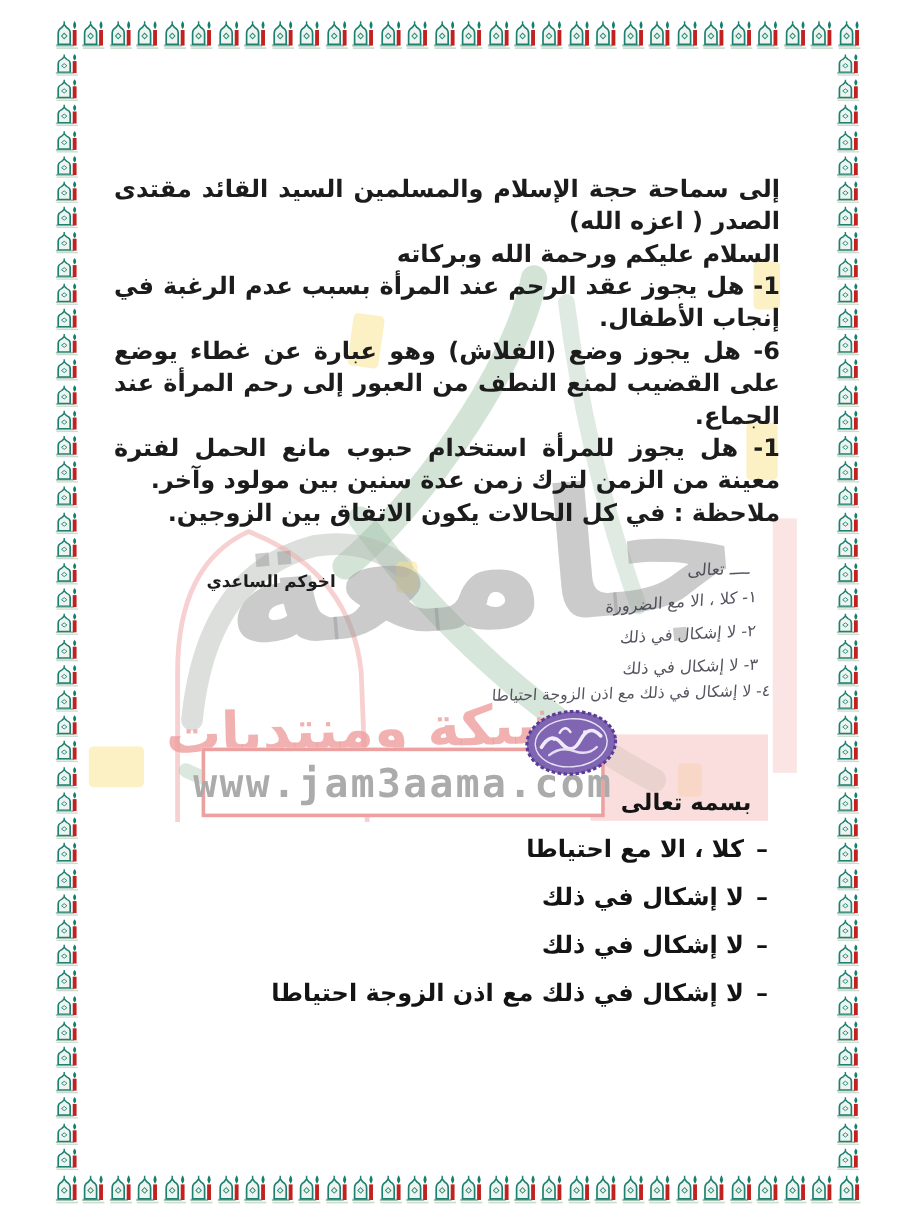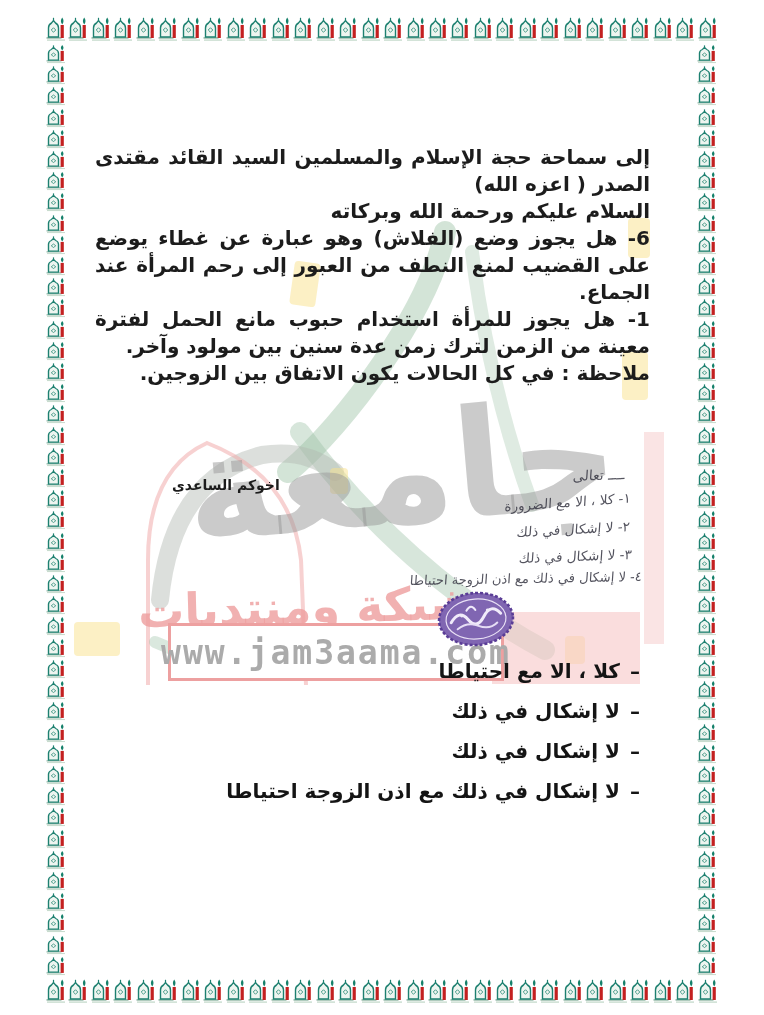--- a/index.html
+++ b/index.html
@@ -1587,20 +1587,21 @@
   <div class="wm wm-pinkblock"></div>
   <div class="wm wm-bigname">جامعة</div>
   <div class="wm wm-network">شبكة ومنتديات</div>
   <div class="url-box">
     <span>www.jam3aama.com</span>
   </div>
 
   <div class="letter">
     <p>إلى سماحة حجة الإسلام والمسلمين السيد القائد مقتدى الصدر ( اعزه الله)</p>
     <p>السلام عليكم ورحمة الله وبركاته</p>
+    <p>1- هل يجوز عقد الرحم عند المرأة بسبب عدم الرغبة في إنجاب الأطفال.</p>
     <p>6- هل يجوز وضع (الفلاش) وهو عبارة عن غطاء يوضع على القضيب لمنع النطف من العبور إلى رحم المرأة عند الجماع.</p>
     <p>1- هل يجوز للمرأة استخدام حبوب مانع الحمل لفترة معينة من الزمن لترك زمن عدة سنين بين مولود وآخر.</p>
     <p>ملاحظة : في كل الحالات يكون الاتفاق بين الزوجين.</p>
   </div>
   <div class="signature">اخوكم الساعدي</div>
 
   <div class="hw hw0">ــــ تعالى</div>
   <div class="hw hw1">١- كلا ، الا مع الضرورة</div>
   <div class="hw hw2">٢- لا إشكال في ذلك</div>
   <div class="hw hw3">٣- لا إشكال في ذلك</div>
@@ -1613,20 +1614,21 @@
       <ellipse cx="40" cy="29" rx="30" ry="20" fill="none" stroke="#e8e0f5" stroke-width="1.2"></ellipse>
       <path d="M15,31 Q24,18 32,29 T48,27 T65,25" stroke="#f0ebfa" stroke-width="3" fill="none" stroke-linecap="round"></path>
       <path d="M21,38 Q31,31 42,36 T61,34" stroke="#e6def5" stroke-width="2" fill="none" stroke-linecap="round"></path>
       <path d="M31,20 q5,-7 9,0" stroke="#efe9fa" stroke-width="2" fill="none" stroke-linecap="round"></path>
       <circle cx="26" cy="25" r="1.6" fill="#f0ebfa"></circle>
       <circle cx="52" cy="21" r="1.6" fill="#f0ebfa"></circle>
     </svg>
   </div>
 
   <div class="answers">
+    <div class="ans-header">بسمه تعالى</div>
     <div class="ans-line">
       <span>–</span>
       <span>كلا ، الا مع احتياطا</span>
     </div>
     <div class="ans-line">
       <span>–</span>
       <span>لا إشكال في ذلك</span>
     </div>
     <div class="ans-line">
       <span>–</span>

